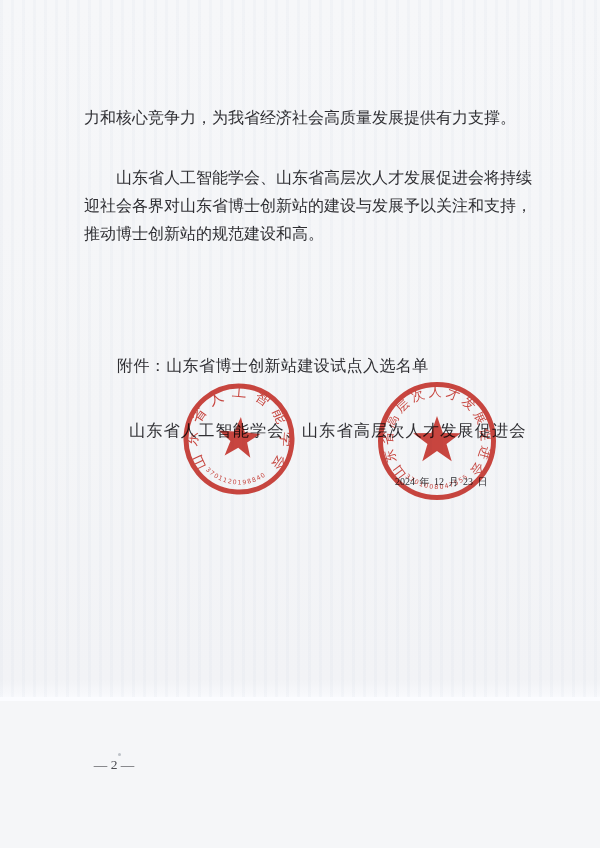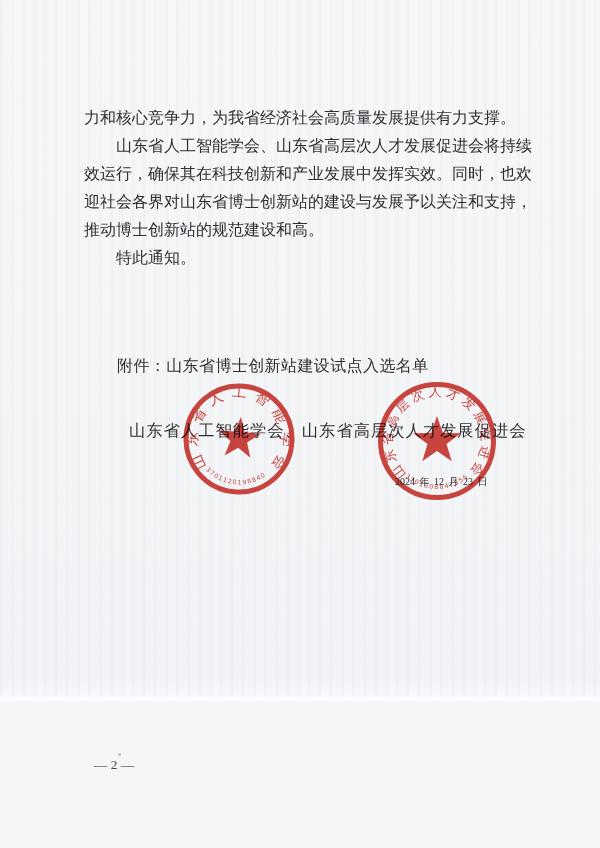--- a/index.html
+++ b/index.html
@@ -24,21 +24,21 @@
     left: 84px; top: 104px;
     width: 448px;
     font-size: 16px;
     letter-spacing: 0;
   }
   .line {
     height: 28px;
     line-height: 28px;
     white-space: nowrap;
   }
-  .line.indent { padding-left: 32px; }
+  .line.indent { padding-left: 32px; margin-top: 32px; }
   .line.full { text-align: justify; text-align-last: justify; }
   .attachment {
     position: absolute;
     left: 117px; top: 356px;
     font-size: 16px;
     white-space: nowrap;
     letter-spacing: 0.4px;
   }
   .orgs {
     position: absolute;
@@ -88,24 +88,22 @@
   }
 </style>
 </head>
 <body>
 
 <div class="page">
 
   <div class="body-text">
     <div class="line">力和核心竞争力，为我省经济社会高质量发展提供有力支撑。</div>
     <div class="line indent full">山东省人工智能学会、山东省高层次人才发展促进会将持续</div>
-    <div class="line full">效运行，确保其在科技创新和产业发展中发挥实效。同时，也欢</div>
     <div class="line full">迎社会各界对山东省博士创新站的建设与发展予以关注和支持，</div>
     <div class="line">推动博士创新站的规范建设和高。</div>
-    <div class="line indent">特此通知。</div>
   </div>
 
   <div class="attachment">附件：山东省博士创新站建设试点入选名单</div>
 
   <div class="orgs">山东省人工智能学会、山东省高层次人才发展促进会</div>
 
   <div class="date">2024 年 12 月 23 日</div>
 
   <svg class="seal seal-left" width="120" height="120" viewBox="-60 -60 120 120">
     <g transform="rotate(5)">

